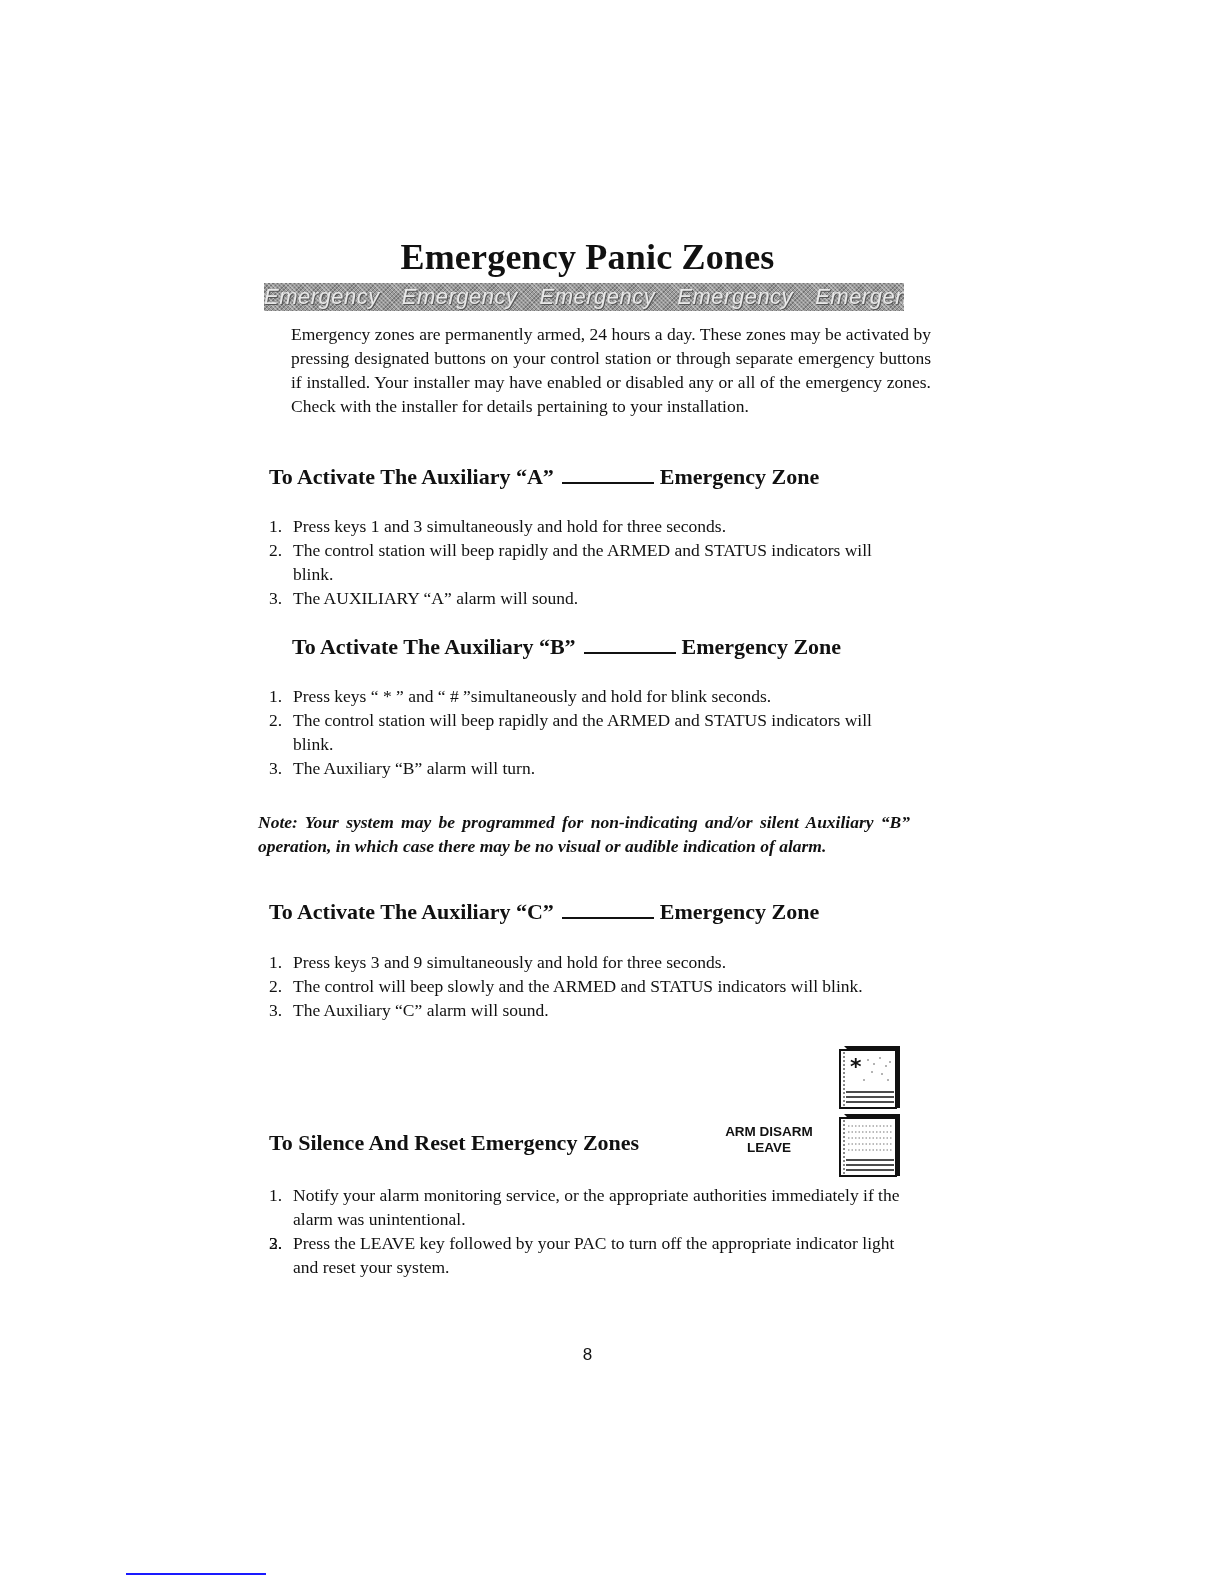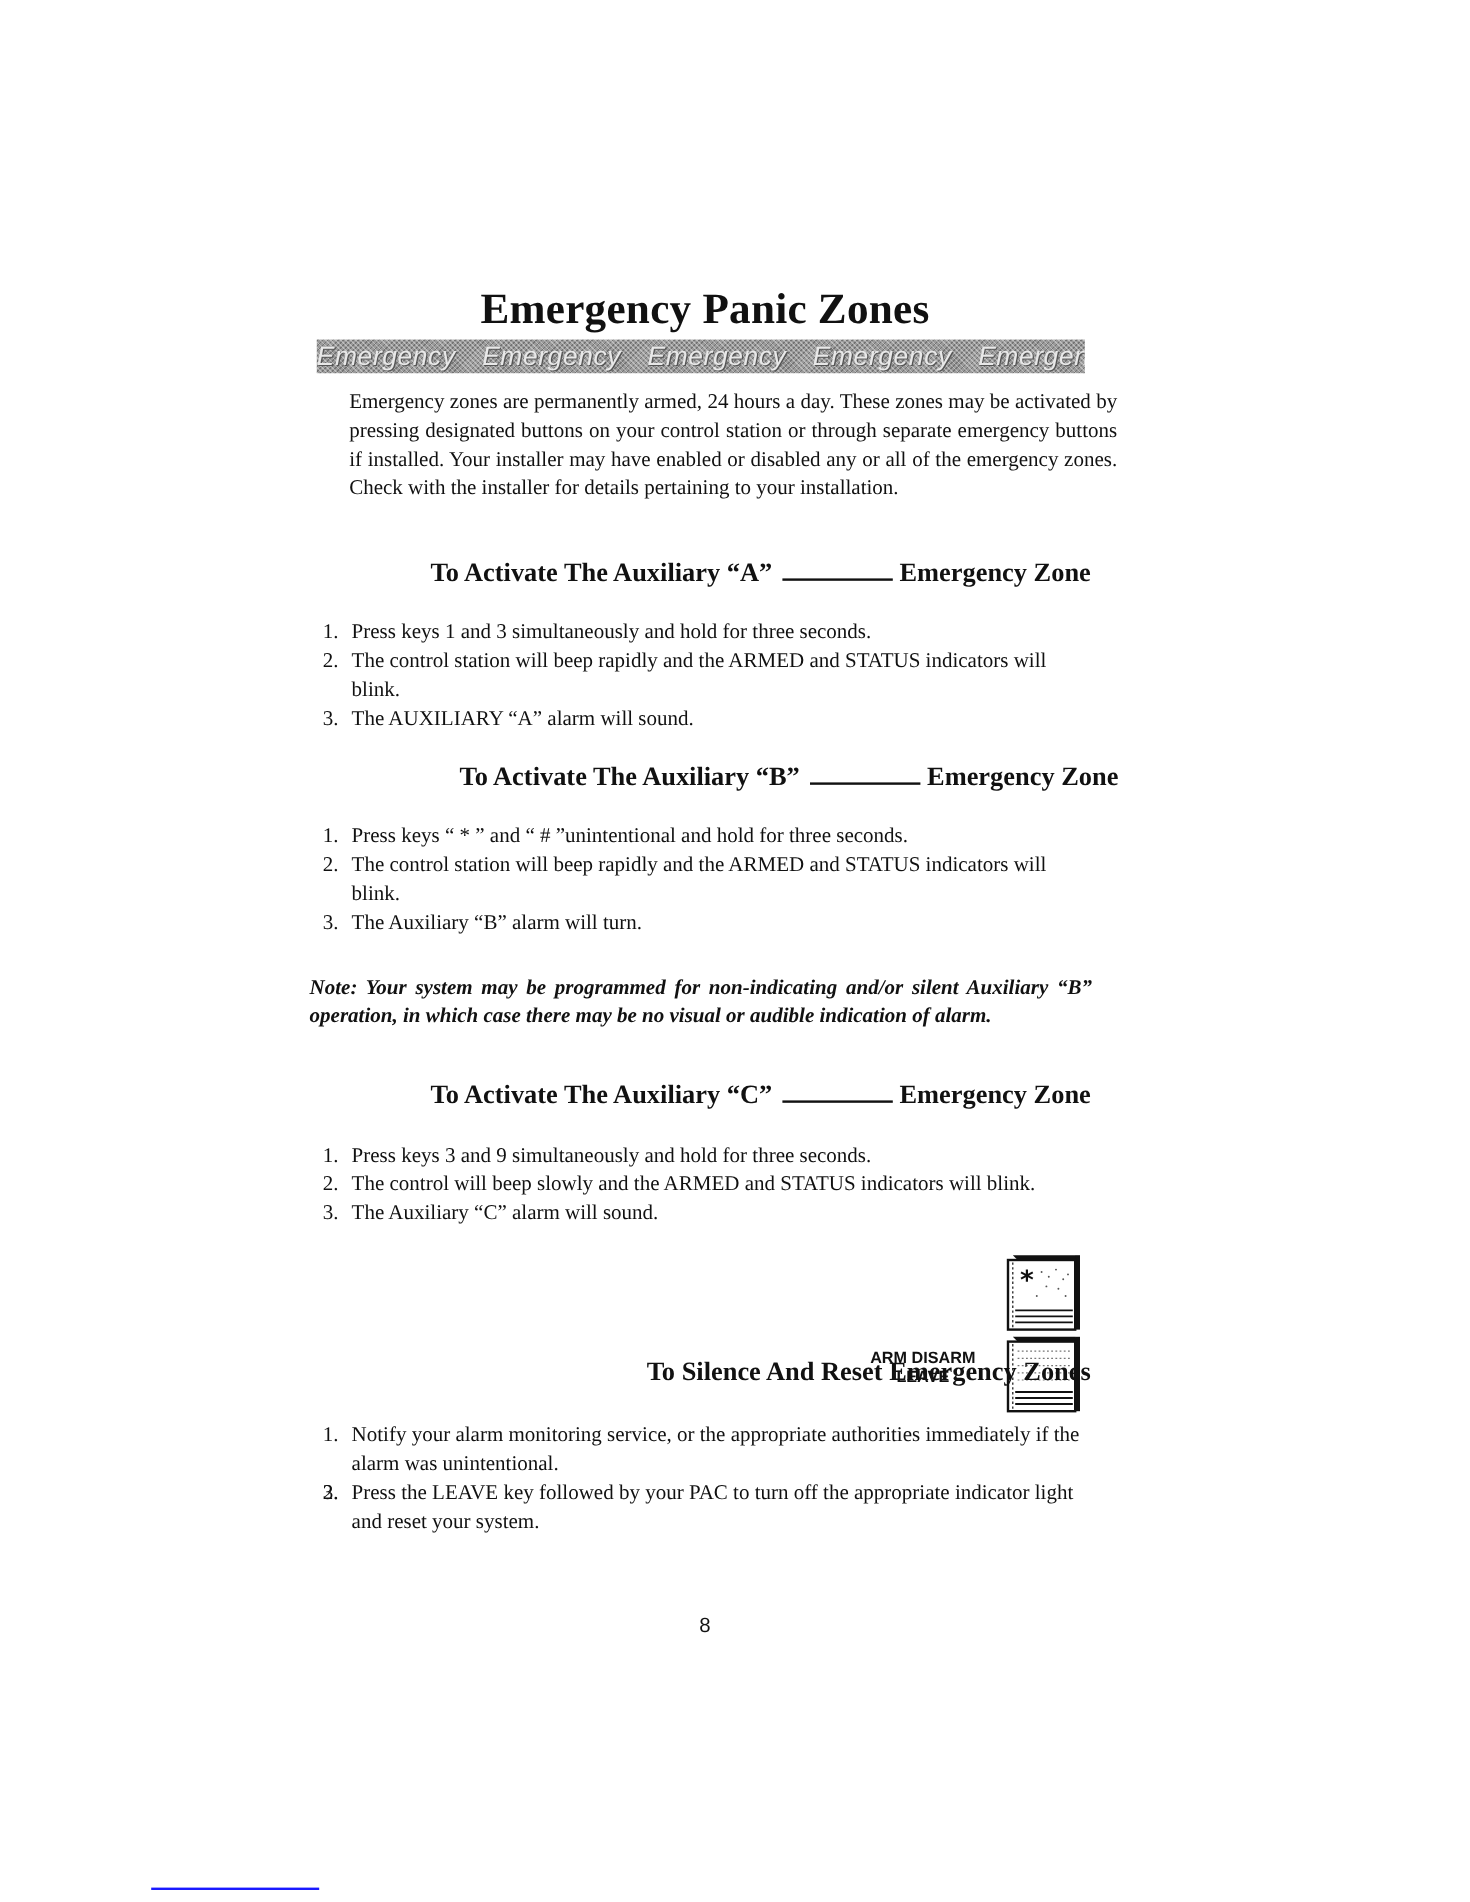--- a/index.html
+++ b/index.html
@@ -12,21 +12,21 @@
             background-image:
               repeating-linear-gradient(45deg, rgba(255,255,255,0.35) 0 1px, transparent 1px 3px),
               repeating-linear-gradient(-45deg, rgba(0,0,0,0.25) 0 1px, transparent 1px 3px);
             overflow: hidden; white-space: nowrap; }
   .banner span { display: inline-block; color: #e8e8e8; font-family: "Liberation Sans", sans-serif;
                  font-style: italic; font-size: 22px; line-height: 28px; margin-right: 18px;
                  text-shadow: 1px 1px 0 #555; letter-spacing: 0.5px; }
   .intro { position: absolute; left: 269px; top: 322px; width: 640px; font-size: 17.5px; line-height: 24px;
            text-align: justify; margin-left: 22px; }
   .section-heading { position: absolute; left: 269px; width: 640px; font-size: 22px; font-weight: bold;
-                     white-space: nowrap; text-align: right; }
+                     white-space: nowrap; }
   .section-heading .blank { display: inline-block; width: 92px; border-bottom: 2px solid #111;
                             margin: 0 6px 0 8px; height: 18px; vertical-align: baseline; }
   ol.steps { position: absolute; left: 269px; width: 640px; margin: 0; padding: 0; list-style: none;
              font-size: 17.5px; line-height: 24px; }
   ol.steps li { position: relative; padding-left: 24px; }
   ol.steps li .num { position: absolute; left: 0; top: 0; }
   .note { position: absolute; left: 258px; top: 810px; width: 652px; font-size: 17.5px; line-height: 24px;
           font-style: italic; font-weight: bold; text-align: justify; }
   .keypad-labels { position: absolute; left: 713px; top: 1124px; width: 112px; text-align: center;
                    font-family: "Liberation Sans", sans-serif; font-weight: bold; font-size: 13.5px;
@@ -57,21 +57,21 @@
 <ol class="steps" style="top:514px;">
   <li><span class="num">1.</span><span>Press keys 1 and 3 simultaneously and hold for three seconds.</span></li>
   <li><span class="num">2.</span><span>The control station will beep rapidly and the ARMED and STATUS indicators will blink.</span></li>
   <li><span class="num">3.</span><span>The AUXILIARY “A” alarm will sound.</span></li>
 </ol>
 
 <div class="section-heading" style="top:634px;margin-left:23px;">
   <span>To Activate The Auxiliary “B”</span><span class="blank"></span><span>Emergency Zone</span>
 </div>
 <ol class="steps" style="top:684px;">
-  <li><span class="num">1.</span><span>Press keys “  *  ” and “  #  ”unintentional and hold for three seconds.</span></li>
+  <li><span class="num">1.</span><span>Press keys “  *  ” and “  #  ”simultaneously and hold for blink seconds.</span></li>
   <li><span class="num">2.</span><span>The control station will beep rapidly and the ARMED and STATUS indicators will blink.</span></li>
   <li><span class="num">3.</span><span>The Auxiliary “B” alarm will turn.</span></li>
 </ol>
 <div class="note">Note: Your system may be programmed for non-indicating and/or silent Auxiliary “B” operation, in which case there may be no visual or audible indication of alarm.</div>
 
 <div class="section-heading" style="top:899px;">
   <span>To Activate The Auxiliary “C”</span><span class="blank"></span><span>Emergency Zone</span>
 </div>
 <ol class="steps" style="top:950px;">
   <li><span class="num">1.</span><span>Press keys 3 and 9 simultaneously and hold for three seconds.</span></li>

